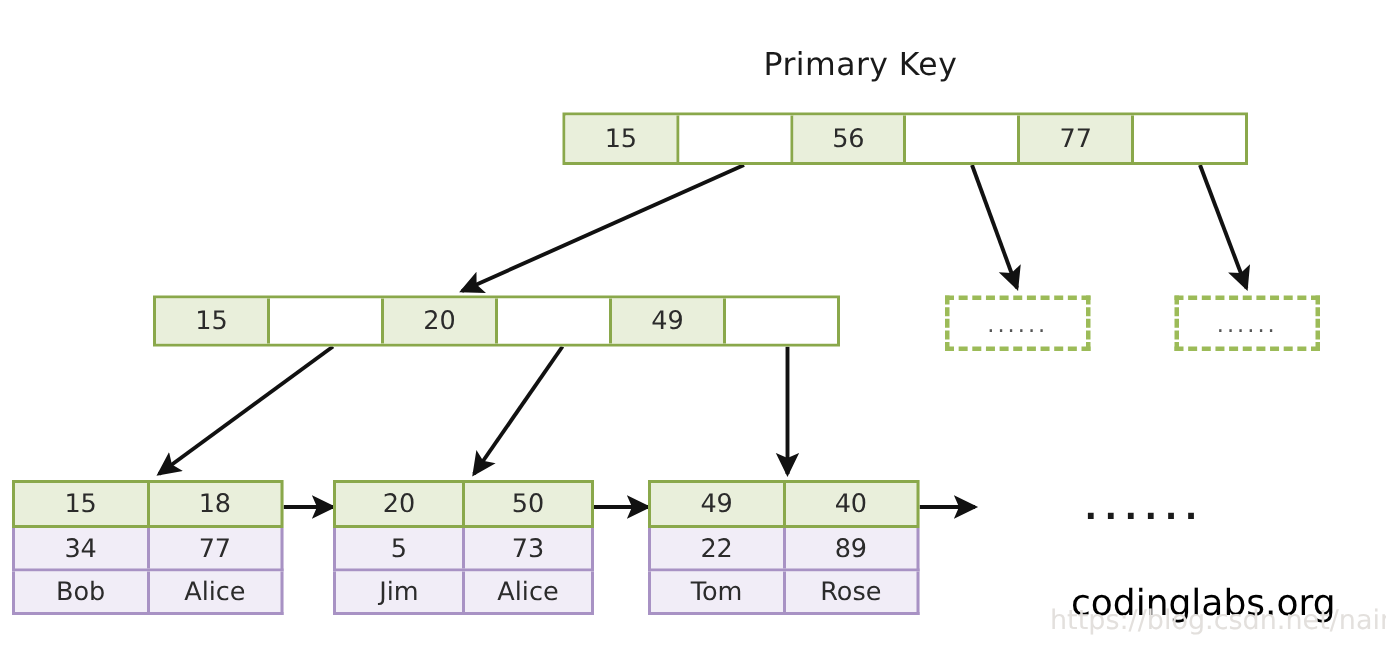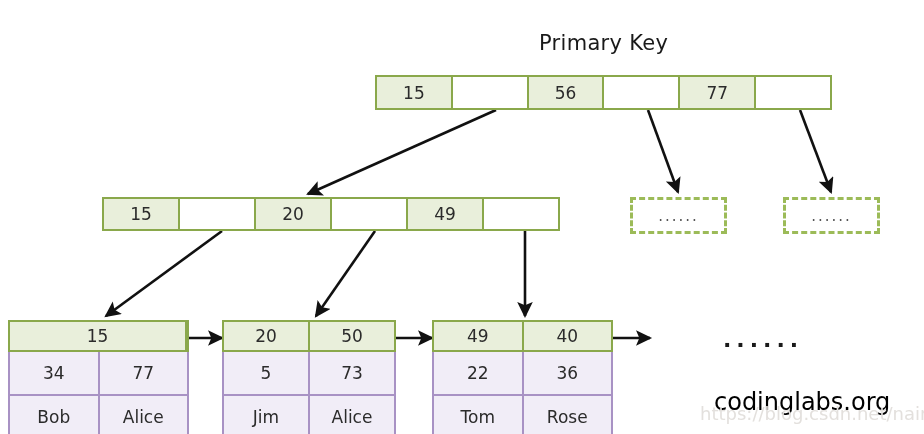--- a/index.html
+++ b/index.html
@@ -75,21 +75,21 @@
   }
   .leaf-row.keys {
     border: 2px solid #8aa84b;
     background: #e9efdb;
     height: 32px;
   }
   .leaf-row.data {
     border: 2px solid #a892c4;
     border-top: none;
     background: #f1edf7;
-    height: 44px;
+    height: 29px;
   }
   .leaf-cell {
     box-sizing: border-box;
     display: flex;
     align-items: center;
     justify-content: center;
     font-size: 17px;
     color: #2b2b2b;
     flex: 1 1 0;
   }
@@ -163,21 +163,21 @@
 
     <line x1="525" y1="231" x2="525" y2="316" stroke="#111111" stroke-width="2.6" marker-end="url(#arrowhead)"></line>
 
     <line x1="189" y1="338" x2="222" y2="338" stroke="#111111" stroke-width="2.6" marker-end="url(#arrowhead)"></line>
 
     <line x1="396" y1="338" x2="432" y2="338" stroke="#111111" stroke-width="2.6" marker-end="url(#arrowhead)"></line>
 
     <line x1="613" y1="338" x2="650" y2="338" stroke="#111111" stroke-width="2.6" marker-end="url(#arrowhead)"></line>
   </svg>
 
-  <div class="title" style="left:539px; top:31px;text-align:right;">Primary Key</div>
+  <div class="title" style="left:509px; top:31px;text-align:right;">Primary Key</div>
 
   <div class="index-node" id="root-node" style="left:375px; top:75px; width:457px; height:35px;">
       <div class="index-cell key" style="flex: 1 1 0px;">15</div>
       <div class="index-cell ptr" style="flex: 1 1 0px;"></div>
       <div class="index-cell key" style="flex: 1 1 0px;">56</div>
       <div class="index-cell ptr" style="flex: 1 1 0px;"></div>
       <div class="index-cell key" style="flex: 1 1 0px;">77</div>
       <div class="index-cell ptr" style="flex: 1 1 0px;"></div>
     </div>
 
@@ -186,20 +186,21 @@
       <div class="index-cell ptr" style="flex: 1 1 0px;"></div>
       <div class="index-cell key" style="flex: 1 1 0px;">20</div>
       <div class="index-cell ptr" style="flex: 1 1 0px;"></div>
       <div class="index-cell key" style="flex: 1 1 0px;">49</div>
       <div class="index-cell ptr" style="flex: 1 1 0px;"></div>
     </div>
 
   <div class="leaf-node" id="leaf-node-0" style="left:8px; top:320px; width:181px;">
       <div class="leaf-row keys">
         <div class="leaf-cell">15</div>
+        <div class="leaf-cell">18</div>
       </div>
       <div class="leaf-row data">
         <div class="leaf-cell">34</div>
         <div class="leaf-cell">77</div>
       </div>
       <div class="leaf-row data">
         <div class="leaf-cell">Bob</div>
         <div class="leaf-cell">Alice</div>
       </div>
     </div>
@@ -217,21 +218,21 @@
         <div class="leaf-cell">Alice</div>
       </div>
     </div>
   <div class="leaf-node" id="leaf-node-2" style="left:432px; top:320px; width:181px;">
       <div class="leaf-row keys">
         <div class="leaf-cell">49</div>
         <div class="leaf-cell">40</div>
       </div>
       <div class="leaf-row data">
         <div class="leaf-cell">22</div>
-        <div class="leaf-cell">36</div>
+        <div class="leaf-cell">89</div>
       </div>
       <div class="leaf-row data">
         <div class="leaf-cell">Tom</div>
         <div class="leaf-cell">Rose</div>
       </div>
     </div>
 
   <div class="dashed-box" style="left:630px; top:197px; width:97px; height:37px;">......</div>
   <div class="dashed-box" style="left:783px; top:197px; width:97px; height:37px;">......</div>
 

